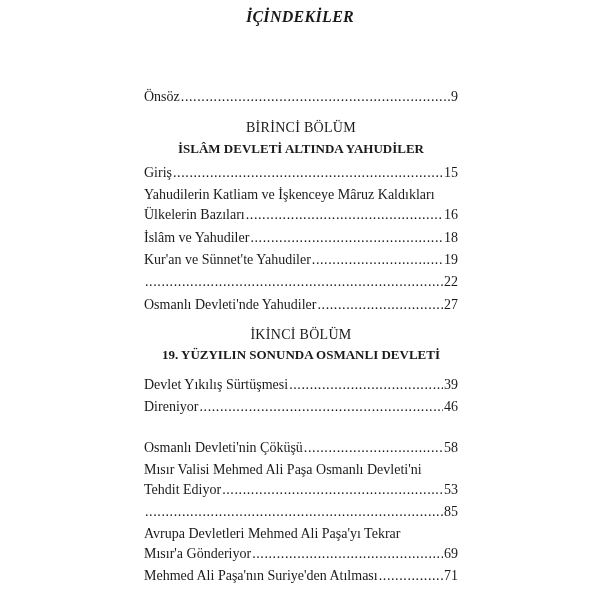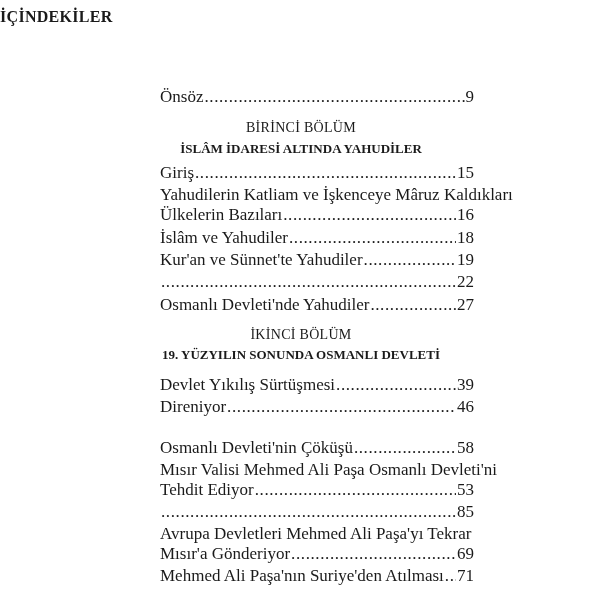--- a/index.html
+++ b/index.html
@@ -1,21 +1,21 @@
 <!DOCTYPE html>
 <html><head>
 <meta charset="utf-8">
 <style>
   html, body { margin: 0; padding: 0; background: #ffffff; }
   body { width: 600px; height: 600px; position: relative; overflow: hidden;
          font-family: "Liberation Serif", "DejaVu Serif", serif; color: #1a1a1a; }
-  .page-title { position: absolute; top: 8px; left: 0; width: 600px; 
-                font-weight: bold; font-size: 16px; letter-spacing: 0.3px; }
+  .page-title { position: absolute; top: 8px; left: 0; width: 600px; text-align: center;
+                font-weight: bold; font-size: 16px; letter-spacing: 0.3px; font-style: italic; }
   .toc { position: absolute; left: 144px; width: 314px; top: 0; }
-  .entry { position: absolute; left: 16px; width: 314px; font-size: 17px; line-height: 19.5px; }
+  .entry { position: absolute; left: 0; width: 314px; font-size: 14px; line-height: 19.5px; }
   .entry .line { display: flex; align-items: baseline; white-space: nowrap; }
   .entry .text { flex: 0 0 auto; }
   .entry .leader { flex: 1 1 auto; overflow: hidden; white-space: nowrap; margin: 0 1px; letter-spacing: 0.6px; }
   .entry .leader::before { content: "..................................................................................................................................................................."; }
   .entry .page { flex: 0 0 auto; }
   .section-label { position: absolute; left: 0; width: 314px; text-align: center; font-size: 14px; letter-spacing: 0.3px; }
   .section-heading { position: absolute; left: 0; width: 314px; text-align: center; font-weight: bold; font-size: 13px; }
 </style>
 </head>
 <body>
@@ -26,21 +26,21 @@
 
   <div class="entry" style="top:87px">
     <div class="line">
         <span class="text">Önsöz</span>
         <span class="leader"></span>
         <span class="page">9</span>
       </div>
   </div>
 
   <div class="section-label" style="top:120px">BİRİNCİ BÖLÜM</div>
-  <div class="section-heading" style="top:141px">İSLÂM İDARESİ ALTINDA YAHUDİLER</div>
+  <div class="section-heading" style="top:141px">İSLÂM DEVLETİ ALTINDA YAHUDİLER</div>
 
   <div class="entry" style="top:163px">
     <div class="line">
         <span class="text">Giriş</span>
         <span class="leader"></span>
         <span class="page">15</span>
       </div>
   </div>
 
   <div class="entry" style="top:185px">

